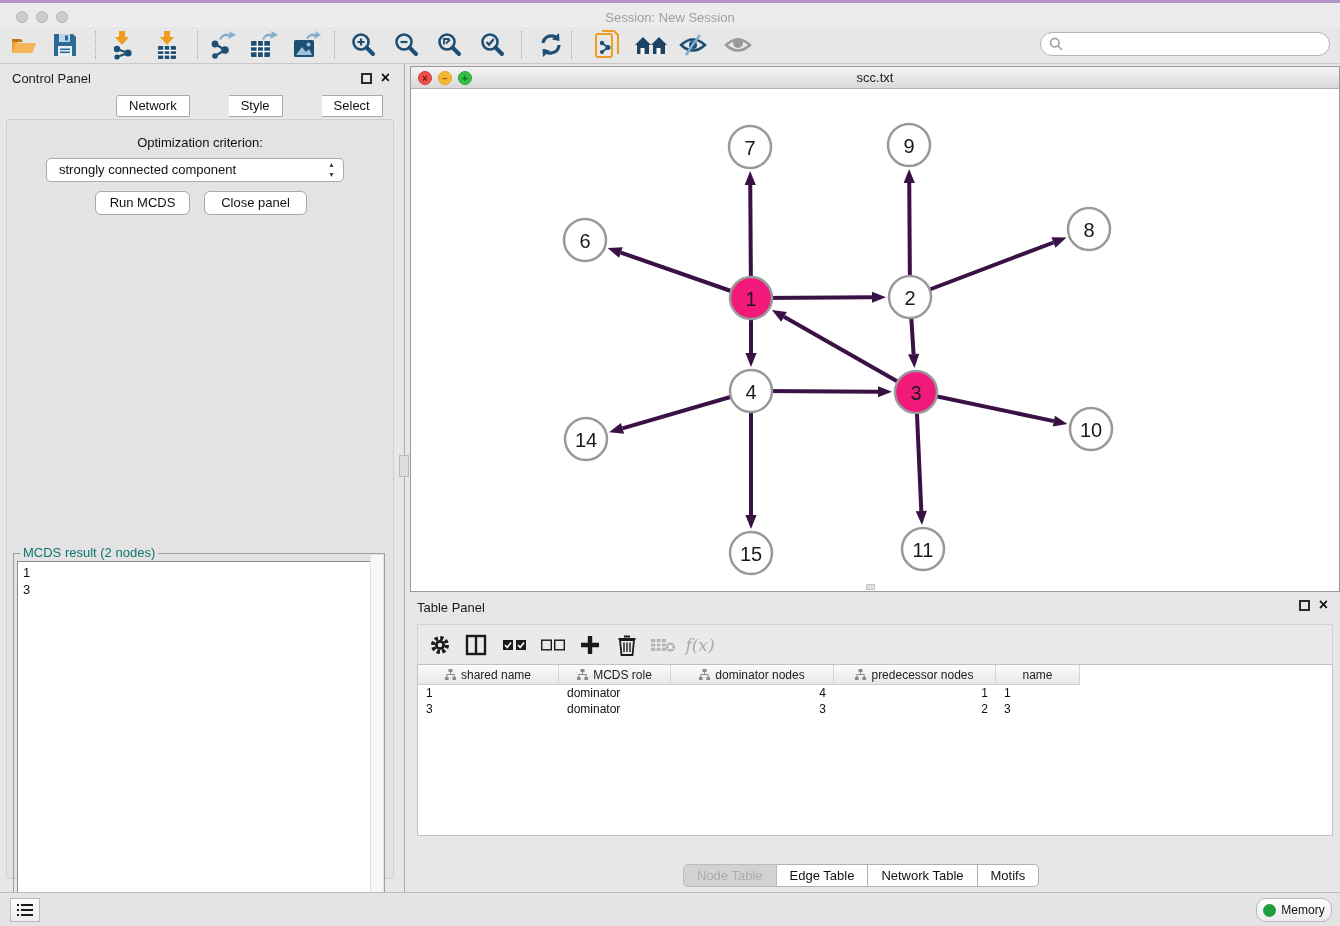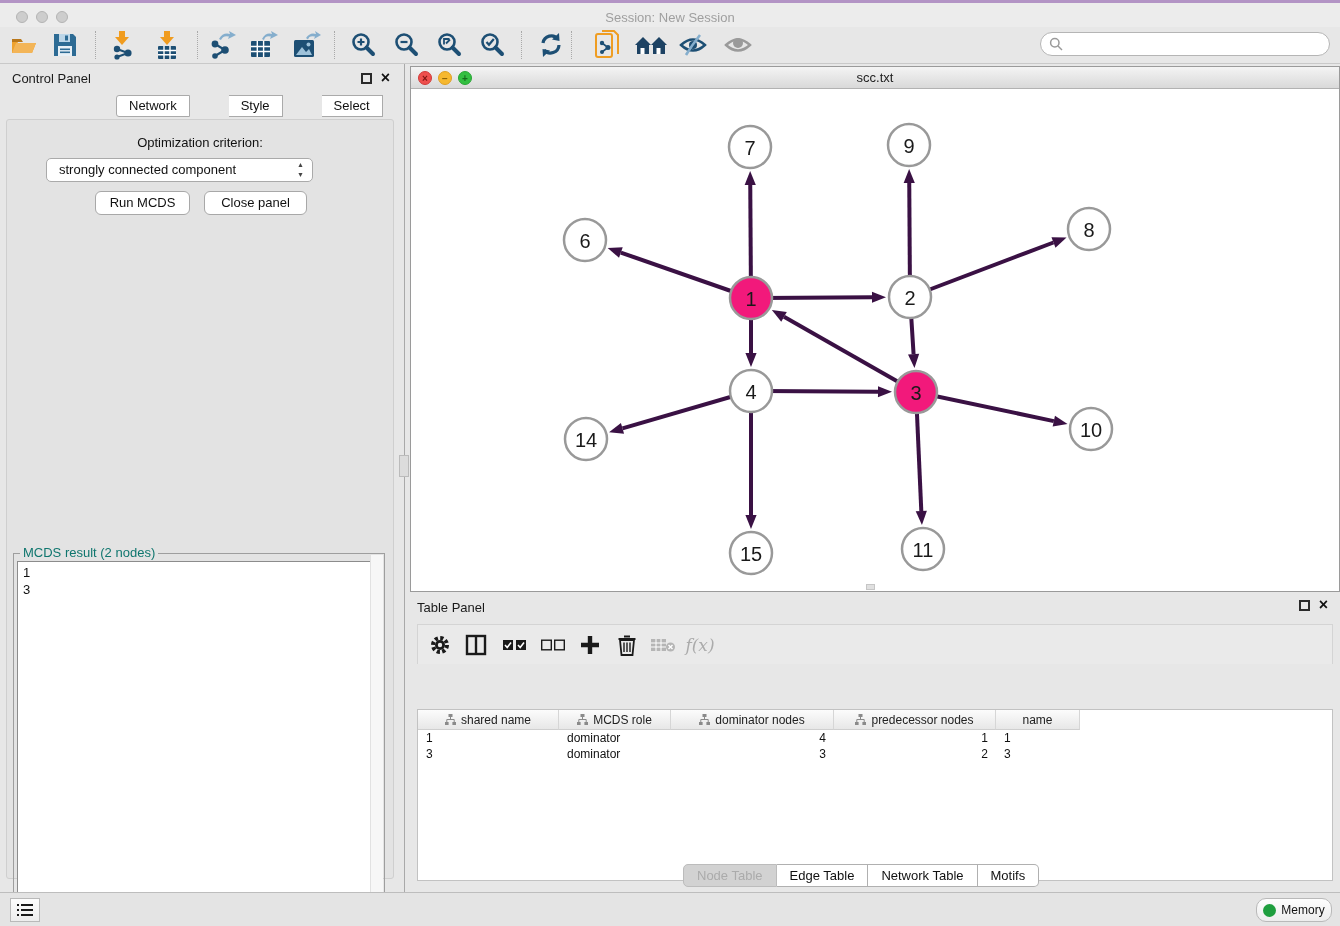--- a/index.html
+++ b/index.html
@@ -26,21 +26,21 @@
   .close-btn { position:absolute; top:0px; font-size:16px; font-weight:bold; color:#111; line-height:20px; }
   .cp-float { right:28px; } .cp-close { right:10px; }
 
   .cp-tabs { position:absolute; left:77px; top:31px; height:22px; display:flex; }
   .cp-tab { height:22px; font-size:13px; line-height:20px; text-align:center; background:#fff; border:1px solid #aaa; border-left:none; padding:0 12px; color:#111;margin-left:39px; }
   .cp-tab.first { border-left:1px solid #aaa; border-radius:3px 0 0 3px; }
   .cp-tab.selected { background:#dcdcdc; color:#b3b3b3; border-color:#c2c2c2; border-radius:0 5px 5px 0; }
 
   .cp-inner { position:absolute; left:6px; top:55px; width:388px; height:760px; background:#e3e3e3; border:1px solid #cfcfcf; border-radius:3px; }
   .opt-label { position:absolute; left:0; width:100%; top:15px; text-align:center; font-size:13px; color:#111; }
-  .dropdown { position:absolute; left:39px; top:38px; width:267px; height:24px; background:#fff; border:1px solid #aaa; border-radius:5px; font-size:13px; line-height:22px; padding-left:12px; color:#111; }
+  .dropdown { position:absolute; left:39px; top:38px; width:298px; height:24px; background:#fff; border:1px solid #aaa; border-radius:5px; font-size:13px; line-height:22px; padding-left:12px; color:#111; }
   .dd-arrows { position:absolute; right:8px; top:1px; display:flex; flex-direction:column; line-height:10px; font-size:7px; color:#444; }
   .cp-btn { position:absolute; top:71px; height:24px; background:#fff; border:1px solid #a8a8a8; border-radius:6px; font-size:13px; text-align:center; line-height:22px; color:#111; }
   .run-btn { left:88px; width:95px; }
   .closep-btn { left:197px; width:103px; }
 
   .result-group { position:absolute; left:6px; top:433px; width:372px; height:375px; border:1px solid #9e9e9e; }
   .result-legend { position:absolute; left:6px; top:-9px; background:#e3e3e3; font-size:13px; padding:0 3px; color:#0f766e; }
   .result-area { position:absolute; left:3px; top:7px; width:364px; height:363px; background:#fff; border:1px solid #8c8c8c; font-size:13px; line-height:17px; padding:2px 5px; white-space:pre-line; color:#111; }
   .result-scroll { position:absolute; right:1px; top:1px; width:13px; height:361px; background:#f7f7f7; border-left:1px solid #e2e2e2; }
 
@@ -61,21 +61,21 @@
   .net-resize { position:absolute; left:455px; bottom:1px; width:9px; height:6px; background:#e0e0e0; border:1px solid #c6c6c6; }
 
   
   .table-panel { position:absolute; left:410px; top:595px; width:930px; height:293px; }
   .tp-float { right:30px; } .tp-close { right:12px; }
   .tp-title { position:absolute; left:7px; top:5px; font-size:13px; color:#1a1a1a; }
   .tp-toolbar { position:absolute; left:7px; top:29px; width:916px; height:40px; background:#eaeaea; border:1px solid #d4d4d4; border-bottom:none; }
   .tpi { position:absolute; top:6px; width:28px; height:28px; display:flex; align-items:center; justify-content:center; }
   .fx { font-family:"DejaVu Serif", serif; font-style:italic; font-size:17px; color:#ababab; }
 
-  .ntable { position:absolute; left:7px; top:69px; width:916px; height:172px; background:#fff; border:1px solid #c2c2c2; overflow:hidden;margin-top:45px; }
+  .ntable { position:absolute; left:7px; top:69px; width:916px; height:172px; background:#fff; border:1px solid #c2c2c2; overflow:hidden; }
   .thead { position:absolute; left:0; top:0; height:20px; display:flex; }
   .th { height:20px; background:linear-gradient(#fcfcfc,#e7e7e7); border-right:1px solid #d6d6d6; border-bottom:1px solid #cfcfcf; font-size:12px; display:flex; align-items:center; justify-content:center; gap:5px; color:#222; }
   .tbody { position:absolute; left:0; top:20px; width:100%; }
   .trow { display:flex; height:16px; }
   .tcell { font-size:12px; line-height:16px; padding:0 8px; color:#111; white-space:nowrap; }
   .w0 { width:141px; } .w1 { width:112px; } .w2 { width:163px; } .w3 { width:162px; } .w4 { width:84px; }
   .ar { text-align:right; }
 
   .tp-tabs { position:absolute; left:273px; top:269px; height:23px; display:flex; }
   .tp-tab { height:23px; font-size:13px; line-height:21px; padding:0 13px; background:#fff; border:1px solid #b0b0b0; border-left:none; color:#111; }

